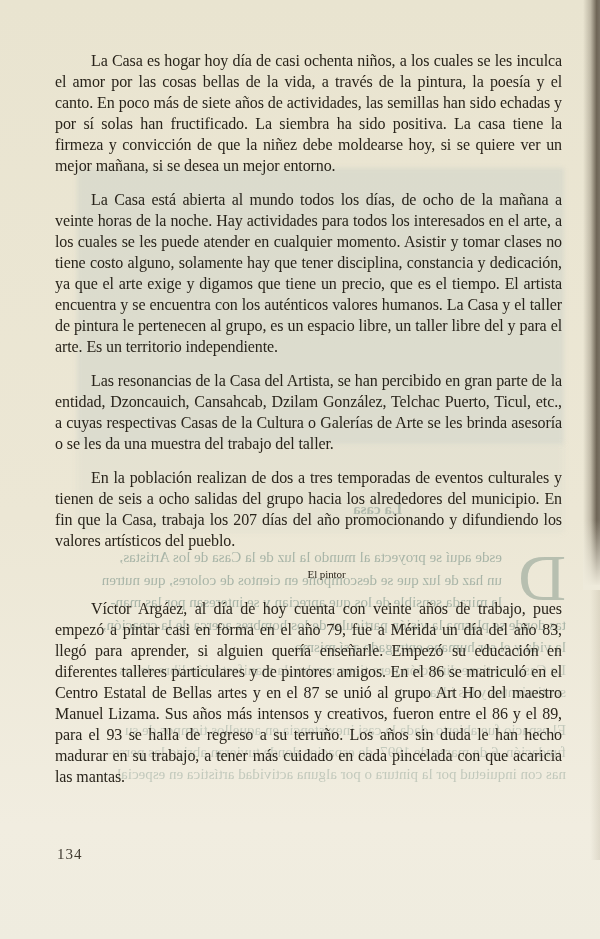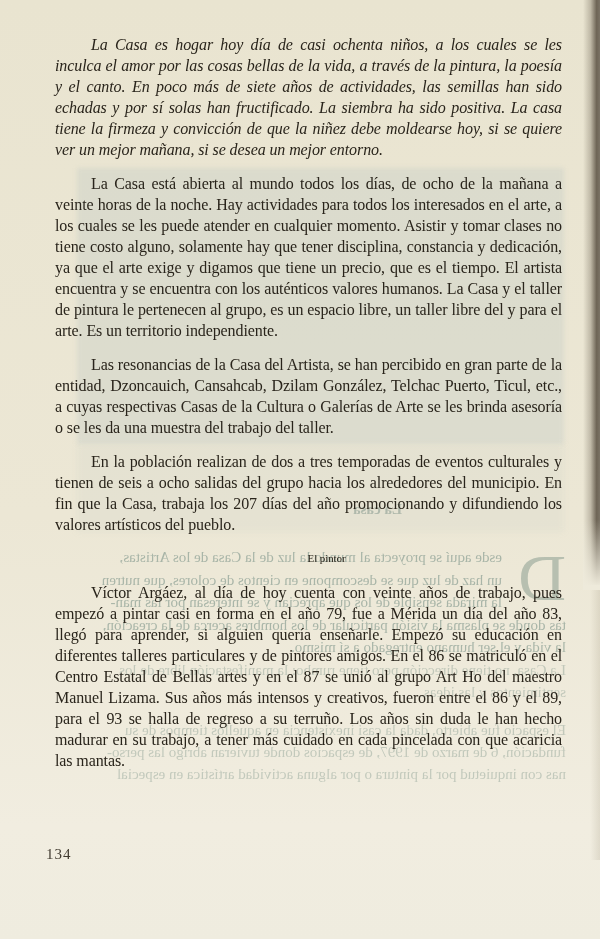--- a/index.html
+++ b/index.html
@@ -61,29 +61,29 @@
     width: 507px; z-index: 2;
     color: #29241b;
     font-size: 16px; line-height: 21px;
     text-align: justify;
     letter-spacing: -0.1px;
   }
   .textcol p {
     margin: 0 0 13px 0;
     text-indent: 36px;
   }
-  .textcol p.first { margin-top: 34px; font-style: italic; }
+  .textcol p.first { margin-top: 50px; }
   .section-header {
     margin: 43px 0 21px 0;
     font-size: 11px; font-weight: normal;
     text-align: center; text-indent: 0;
     color: #29241b;
   }
   .pagenum {
-    position: absolute; left: 46px; top: 846px; z-index: 2;
+    position: absolute; left: 57px; top: 846px; z-index: 2;
     font-size: 15px; color: #403a2f; letter-spacing: 1px;
   }
   
   .edge-dark {
     position: absolute; right: 0; top: 0;
     width: 17px; height: 585px; z-index: 3;
     background: linear-gradient(to right,
       rgba(110,102,87,0) 0%,
       rgba(125,116,99,0.40) 45%,
       #6e6556 80%, #7b7365 100%);

